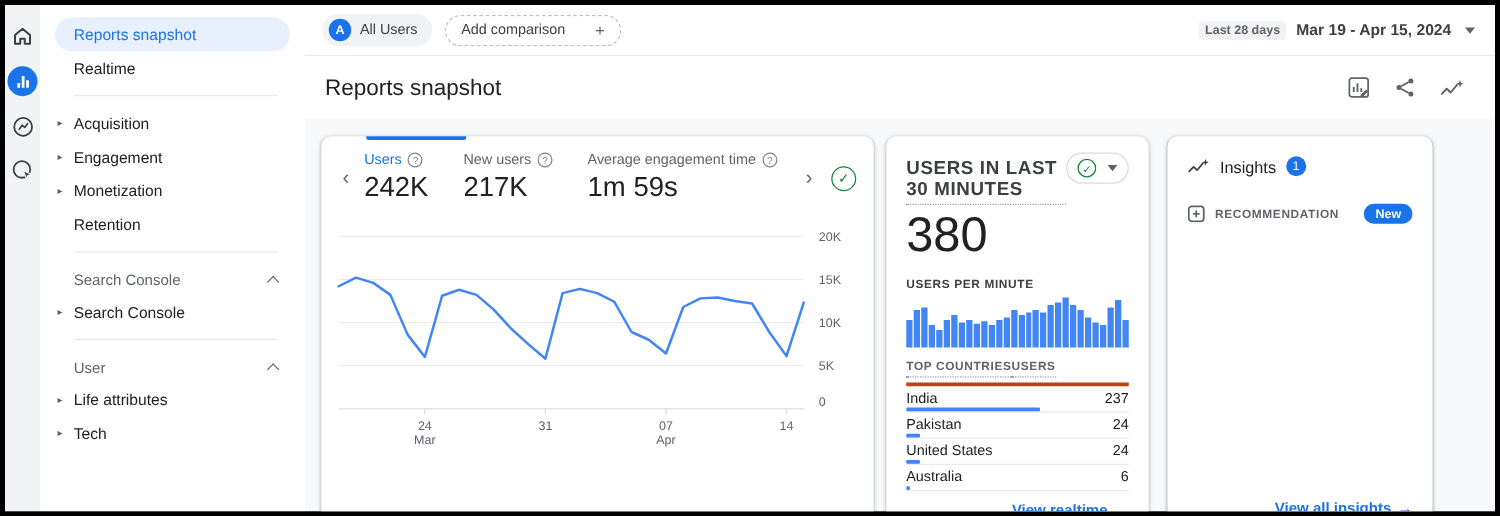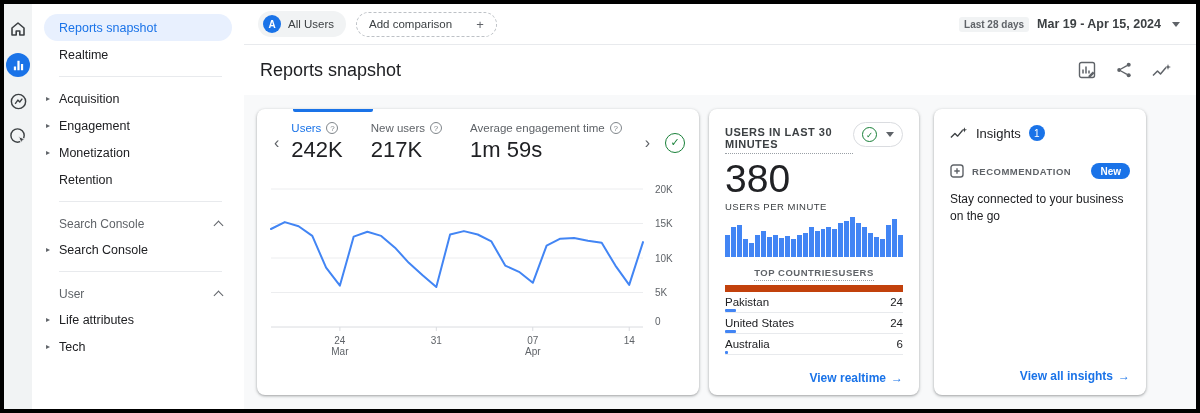--- a/index.html
+++ b/index.html
@@ -53,28 +53,28 @@
   .metric-value { font-size:22px; color:#202124; margin-top:3px; }
   .help { width:12px; height:12px; border:1px solid #80868b; border-radius:50%; font-size:8px; color:#80868b; display:inline-flex; align-items:center; justify-content:center; flex-shrink:0; }
   .check-badge { width:20px; height:20px; border:1.5px solid #188038; border-radius:50%; color:#188038; font-size:11px; display:flex; align-items:center; justify-content:center; margin-left:10px; flex-shrink:0; }
   .ov-chart { margin-top:8px; }
   .ov-chart svg { display:block; }
   svg text { font-family:"Liberation Sans", sans-serif; }
 
   
   .card-realtime { width:210px; display:flex; flex-direction:column; padding:13px 16px 10px; flex-shrink:0; }
   .rt-head { display:flex; justify-content:space-between; align-items:flex-start; }
-  .rt-title { font-size:11px; letter-spacing:.5px; color:#3c4043; font-weight:700; border-bottom:1px dotted #9aa0a6; padding-bottom:3px; margin-top:4px; }
+  .rt-title { font-size:15px; letter-spacing:.5px; color:#3c4043; font-weight:700; border-bottom:1px dotted #9aa0a6; padding-bottom:3px; margin-top:4px; }
   .rt-pill { border:1px solid #dadce0; border-radius:14px; height:25px; display:flex; align-items:center; gap:6px; padding:0 8px; cursor:pointer; background:#fff; }
   .rt-check { width:15px; height:15px; border:1.5px solid #188038; border-radius:50%; color:#188038; font-size:8.5px; display:flex; align-items:center; justify-content:center; }
   .rt-value { font-size:39px; color:#202124; margin-top:3px; }
-  .rt-sub { font-size:9.5px; letter-spacing:.5px; color:#3c4043; font-weight:400; margin-top:0; }
+  .rt-sub { font-size:9.5px; letter-spacing:.5px; color:#3c4043; font-weight:700; margin-top:11px; }
   .rt-bars { height:40px; display:flex; align-items:flex-end; gap:1px; margin-top:5px; }
   .rt-bar { flex:1; background:#4285f4; }
-  .rt-table-head { display:flex; justify-content:center; margin-top:10px; padding-bottom:4px; border-bottom:7px solid #c2410c; }
+  .rt-table-head { display:flex; justify-content:flex-start; margin-top:10px; padding-bottom:4px; border-bottom:3px solid #c2410c; }
   .rt-th { font-size:9.5px; letter-spacing:.5px; color:#5f6368; font-weight:700; border-bottom:1px dotted #9aa0a6; padding-bottom:2px; }
   .rt-row { position:relative; display:flex; justify-content:space-between; align-items:center; height:21px; font-size:11.5px; color:#202124; border-bottom:1px solid #e8eaed; }
   .rt-rowbar { position:absolute; bottom:0; left:0; height:3px; background:#4285f4; border-radius:1px; }
   .card-link { margin-top:auto; text-align:right; font-size:12px; color:#1a73e8; font-weight:600; cursor:pointer; padding-top:8px; }
   .card-link .arr { margin-left:5px; }
 
   
   .card-insights { width:212px; margin-left:5px; display:flex; flex-direction:column; padding:16px 16px 12px; flex-shrink:0; }
   .ins-head { display:flex; align-items:center; gap:8px; }
   .ins-title { font-size:13px; color:#202124; }
@@ -306,20 +306,25 @@
             <div class="rt-bar" style="height: 80%; background: rgb(66, 133, 244);"></div>
             <div class="rt-bar" style="height: 95%; background: rgb(66, 133, 244);"></div>
             <div class="rt-bar" style="height: 55%; background: rgb(66, 133, 244);"></div>
           </div>
         <div class="rt-table-head">
           <span class="rt-th">TOP COUNTRIES</span>
           <span class="rt-th">USERS</span>
         </div>
         <div>
             <div class="rt-row">
+              <span>India</span>
+              <span>237</span>
+              <div class="rt-rowbar" style="width: 60%;"></div>
+            </div>
+            <div class="rt-row">
               <span>Pakistan</span>
               <span>24</span>
               <div class="rt-rowbar" style="width: 6.1%;"></div>
             </div>
             <div class="rt-row">
               <span>United States</span>
               <span>24</span>
               <div class="rt-rowbar" style="width: 6.1%;"></div>
             </div>
             <div class="rt-row">
@@ -347,21 +352,20 @@
         <div class="rec-row">
           <span style="display:flex;">
             <svg width="14" height="14" viewBox="0 0 14 14">
                 <rect x="1" y="1" width="12" height="12" rx="2.5" fill="none" stroke="#5f6368" stroke-width="1.4"></rect>
                 <path d="M7 4.3v5.4M4.3 7h5.4" stroke="#5f6368" stroke-width="1.4"></path>
               </svg>
           </span>
           <span class="rec-label">RECOMMENDATION</span>
           <span class="new-badge">New</span>
         </div>
-        <div class="ins-msg">Stay connected to your business on the go</div>
         <div class="card-link">
           <span>View all insights</span><span class="arr">→</span>
         </div>
       </div>
 
     </div>
   </div>
 </div>
 
 </body></html>

